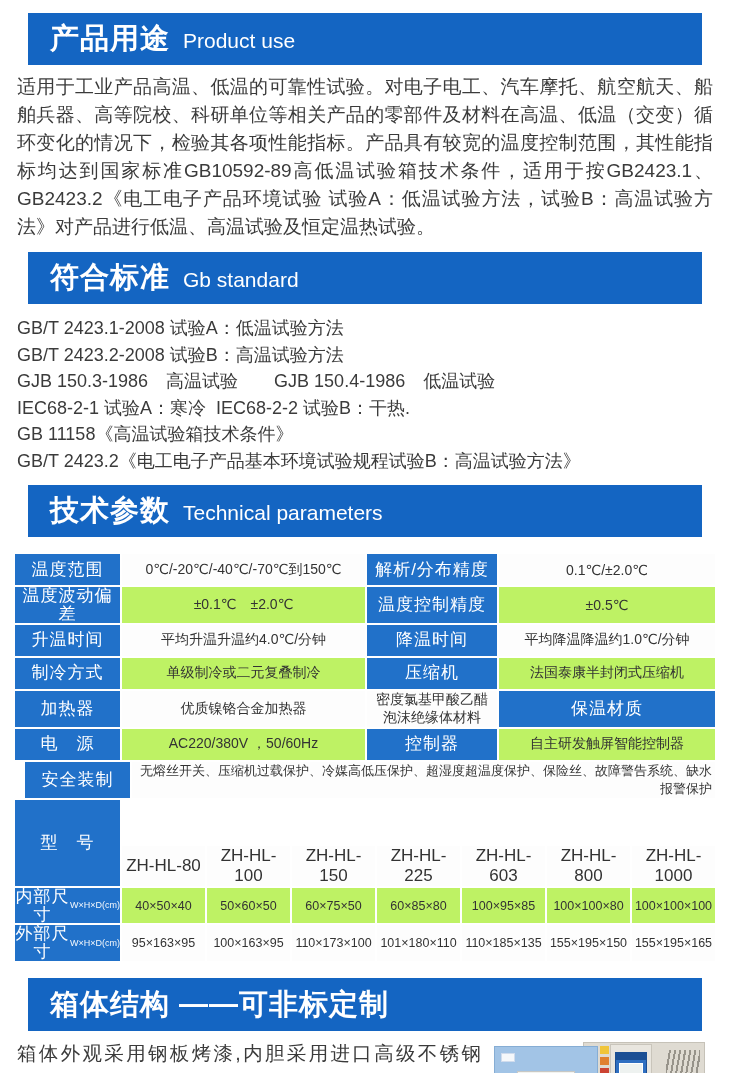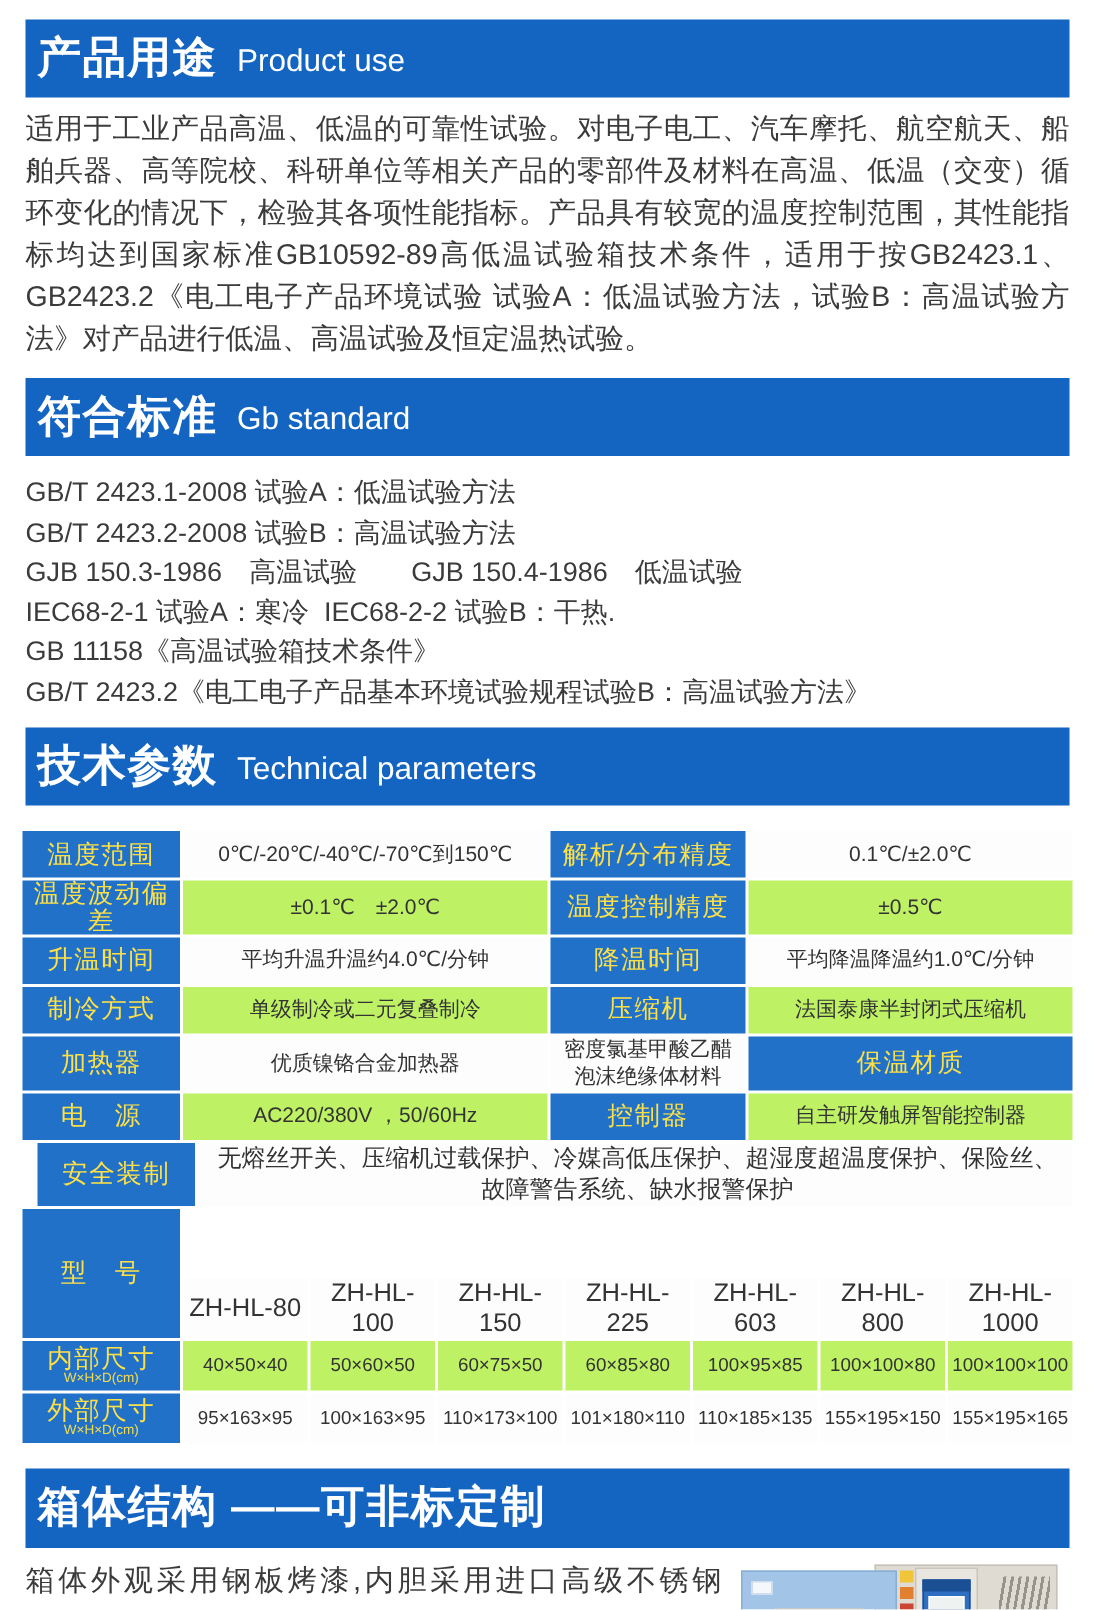--- a/index.html
+++ b/index.html
@@ -3,22 +3,22 @@
 <meta charset="utf-8">
 <style>
   * { margin:0; padding:0; box-sizing:border-box; }
   html,body { background:#ffffff; }
   .page {
     position:relative; width:730px; height:1073px; overflow:hidden;
     background:#ffffff; font-family:"Liberation Sans","DejaVu Sans",sans-serif;
   }
   
   .band {
-    margin:0 17px; height:52px; background:#1465c2; color:#fff;
-    display:flex; align-items:center; padding-left:8px;
+    margin:0 28px; height:52px; background:#1465c2; color:#fff;
+    display:flex; align-items:center; padding-left:22px;
   }
   .band .zh { font-size:29px; font-weight:bold; letter-spacing:1px; }
   .band .en { font-size:21px; margin-left:13px; margin-top:4px; }
   .band1 { margin-top:13px; }
   .band2 { margin-top:11px; }
   .band3 { margin-top:11px; }
   .band4 { margin-top:17px; height:53px; }
 
   
   .para {
@@ -27,26 +27,26 @@
   }
   .stds { margin:11px 17px 0; color:#3b3b3b; }
   .stds .line { font-size:18px; line-height:26.5px; white-space:pre; }
 
   
   .ttable { margin:17px 15px 0; }
   .trow { display:grid; grid-template-columns:105px 243px 130px 1fr; gap:2px; margin-bottom:2px; }
   .trow-safety { grid-template-columns:105px 1fr;padding-left:10px; }
   .trow-models { grid-template-columns:105px repeat(7,1fr); }
   .cell { min-height:31px; display:flex; align-items:center; justify-content:center; text-align:center; }
-  .lbl { background:#2171c9; color:#fde047; font-size:17px; letter-spacing:1px; line-height:1.05; }
+  .lbl { background:#2171c9; color:#ffffff; font-size:17px; letter-spacing:1px; line-height:1.05; }
   .lbl .sub { font-size:9px; letter-spacing:0; opacity:.95; }
-  .lbl-col { flex-direction:column; }
+  .lbl-col { }
   .val { background:#fdfdfd; color:#333; font-size:14px; padding:0 3px; }
   .alt .val { background:#bef264; }
-  .safety-val { font-size:16px; letter-spacing:0; justify-content:flex-start; padding-left:6px; }
+  .safety-val { font-size:13px; letter-spacing:0; justify-content:flex-start; padding-left:6px;text-align:right; }
   .model-val { font-size:17px; min-height:29px;margin-top:46px; }
   .dim-val { font-size:12.5px; padding:0 1px; }
   .trow-models .cell { min-height:29px; }
   .trow-dim .cell { min-height:33px; }
 
   
   .bottom { margin:7px 17px 0; display:flex; }
   .btext {
     width:464px; font-size:19.5px; line-height:30.5px; color:#3b3b3b; text-align:justify;
   }

